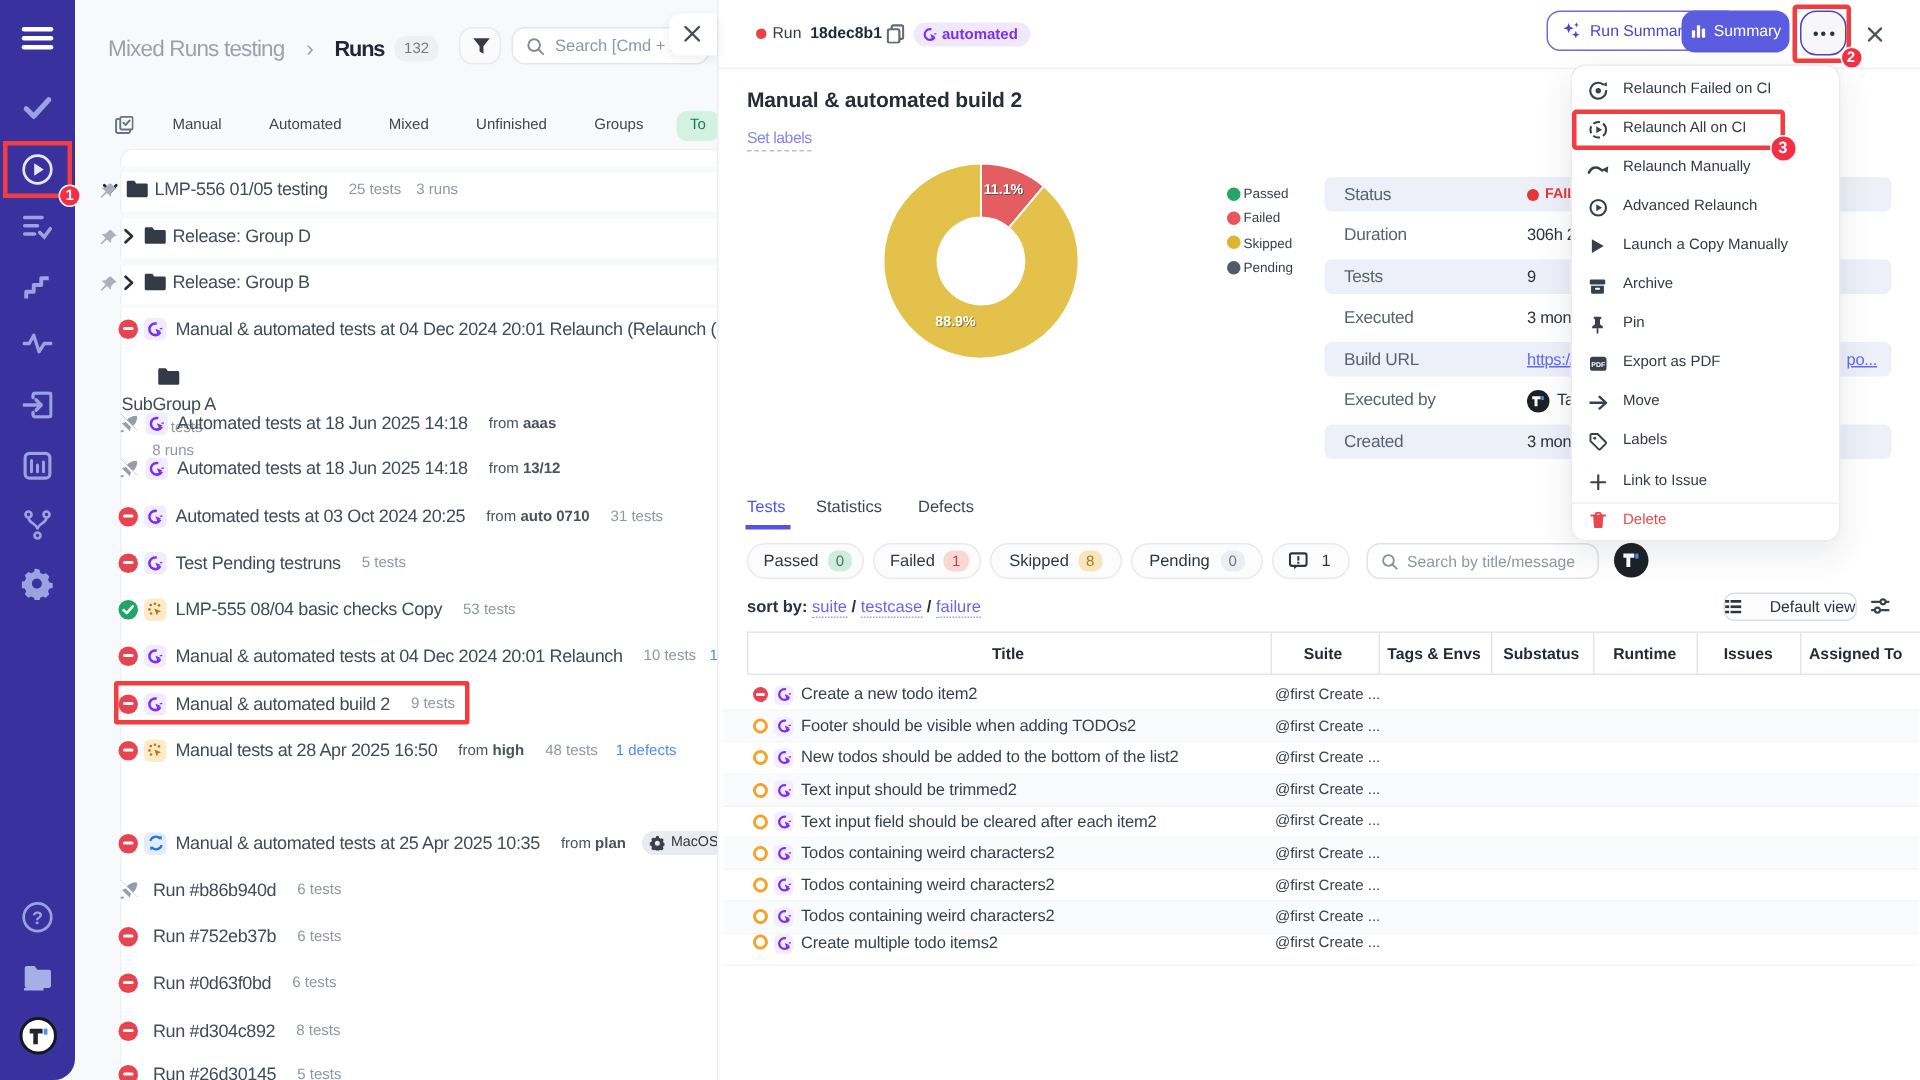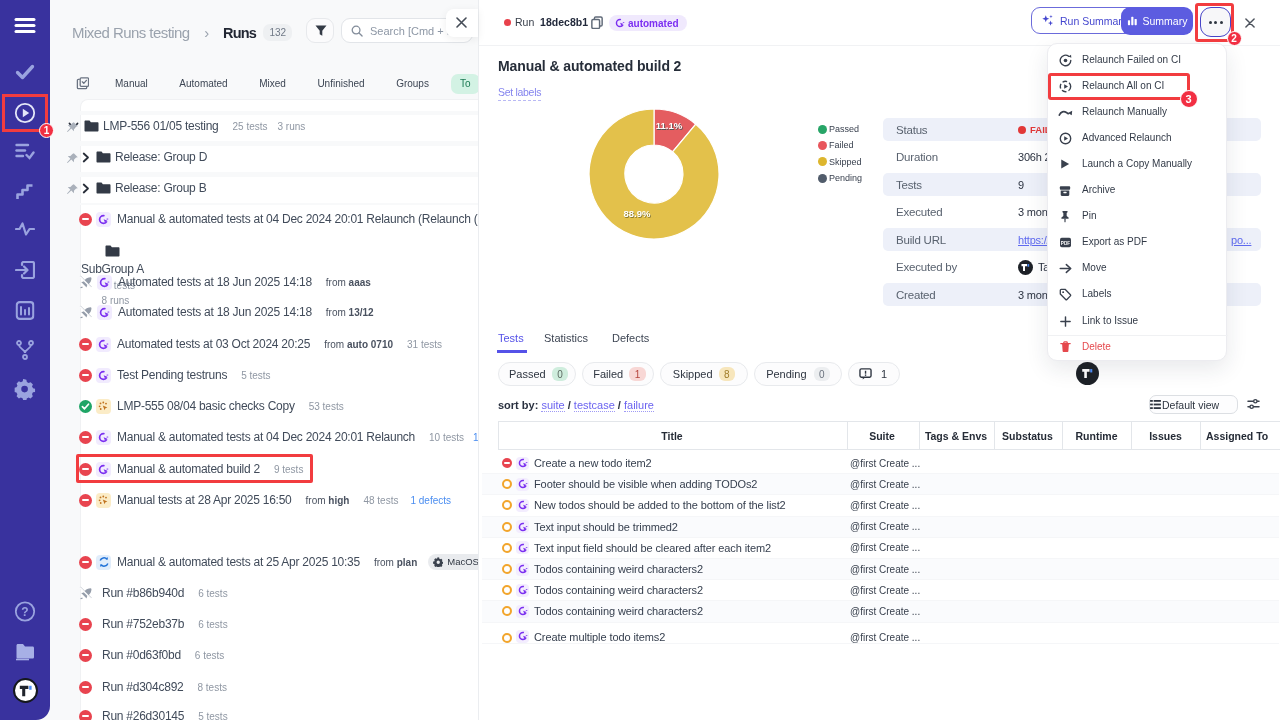--- a/index.html
+++ b/index.html
@@ -501,29 +501,36 @@
     <div style="height:24px; border:1px solid #e8eaed; background:#fcfcfd; border-radius:12px; display:flex; align-items:center; gap:9px; padding:0 12px 0 10px;">
         <svg width="13" height="12" viewBox="0 0 14 13">
           <rect x="1" y="1" width="12" height="9" rx="1.5" stroke="#2e3540" stroke-width="1.5" fill="none"></rect>
           <path d="M4 10v2.5L7 10" fill="#2e3540"></path>
           <rect x="6.3" y="3" width="1.5" height="3.2" fill="#2e3540"></rect>
           <rect x="6.3" y="7" width="1.5" height="1.5" fill="#2e3540"></rect>
         </svg>
         <span style="font-size:11px; color:#2e3540;">1</span>
       </div>
   </div>
+  <div class="abs" style="left:432px; top:362px; width:155px; height:24px; border:1px solid #dfe2e6; border-radius:9px; background:#fff;">
+    <svg width="11" height="11" viewBox="0 0 13 13" style="position:absolute;left:9px;top:6px;">
+        <circle cx="5.5" cy="5.5" r="4.2" stroke="#828c9a" stroke-width="1.4" fill="none"></circle>
+        <line x1="8.7" y1="8.7" x2="12" y2="12" stroke="#828c9a" stroke-width="1.4" stroke-linecap="round"></line>
+      </svg>
+    <div style="position:absolute; left:26px; top:6px; font-size:10.5px; color:#8d97a5; white-space:nowrap; overflow:hidden; width:124px;">Search by title/message</div>
+  </div>
   <div class="abs" style="left:597px; top:362px; width:23px; height:23px; border-radius:50%; background:#1d2127;">
       <svg width="17" height="17" viewBox="0 0 21 21" style="position:absolute;left:3px;top:3px">
         <path fill="#fff" d="M4 5h9v3.4H9.7V16H6.5V8.4H4z"></path>
         <rect x="13.8" y="5" width="2.6" height="4.2" fill="#4f8ef7"></rect>
       </svg>
     </div>
 
   <div class="abs" style="left:19px; top:399px; font-size:11px; color:#2a3140; font-weight:bold;">sort by: <span style="font-weight:normal; color:#6b63f0; border-bottom:1px dotted #9f9af5;">suite</span> / <span style="font-weight:normal; color:#6b63f0; border-bottom:1px dotted #9f9af5;">testcase</span> / <span style="font-weight:normal; color:#6b63f0; border-bottom:1px dotted #9f9af5;">failure</span></div>
-  <div class="abs" style="left:670px; top:395px; width:89px; height:19px; border:1px solid #dcdfe3; border-radius:7px; background:#fdfdfe; display:flex; align-items:center; justify-content:flex-start; gap:1px;">
+  <div class="abs" style="left:670px; top:395px; width:89px; height:19px; border:1px solid #dcdfe3; border-radius:7px; background:#fdfdfe; display:flex; align-items:center; justify-content:space-between; gap:14px;">
     <svg width="11" height="9" viewBox="0 0 12 10">
         <g fill="#2e3540">
           <rect x="0" y="0" width="3" height="2"></rect>
           <rect x="4" y="0" width="8" height="2"></rect>
           <rect x="0" y="4" width="3" height="2"></rect>
           <rect x="4" y="4" width="8" height="2"></rect>
           <rect x="0" y="8" width="3" height="2"></rect>
           <rect x="4" y="8" width="8" height="2"></rect>
         </g>
       </svg>
@@ -635,21 +642,21 @@
       <span style="width:10px;height:10px;border-radius:50%;border:2.8px solid #f2a52c;background:#fff;flex:none;"></span>
       <span style="width:13px;height:13px;border-radius:4px;background:#f3edfe;display:flex;align-items:center;justify-content:center;flex:none;margin-left:4px;">
         <svg width="10" height="10" viewBox="0 0 11 11">
           <circle cx="5.5" cy="5.5" r="3.9" stroke="#7b2ff0" stroke-width="1.7" fill="none" stroke-dasharray="17 4" stroke-dashoffset="-2"></circle>
           <path d="M5.6 5.2l3.8 1.5-1.6.7-.6 1.7z" fill="#7b2ff0"></path>
         </svg>
       </span>
       <span style="margin-left:5px; font-size:11px; color:#37404f; white-space:nowrap; letter-spacing:-0.1px;">Todos containing weird characters2</span>
       <span style="position:absolute; left:368px; font-size:10px; color:#39414e; white-space:nowrap;">@first Create ...</span>
     </div>
-  <div class="abs" style="left:3px; top:622.6000000000003px; width:797px; height:21.2px; background:#fff; border-bottom:1px solid #f5f6f8; display:flex; align-items:flex-end; padding-left:20px;">
+  <div class="abs" style="left:3px; top:622.6000000000003px; width:797px; height:21.2px; background:#fff; border-bottom:1px solid #f5f6f8; display:flex; align-items:flex-start; padding-left:20px;">
       <span style="width:10px;height:10px;border-radius:50%;border:2.8px solid #f2a52c;background:#fff;flex:none;"></span>
       <span style="width:13px;height:13px;border-radius:4px;background:#f3edfe;display:flex;align-items:center;justify-content:center;flex:none;margin-left:4px;">
         <svg width="10" height="10" viewBox="0 0 11 11">
           <circle cx="5.5" cy="5.5" r="3.9" stroke="#7b2ff0" stroke-width="1.7" fill="none" stroke-dasharray="17 4" stroke-dashoffset="-2"></circle>
           <path d="M5.6 5.2l3.8 1.5-1.6.7-.6 1.7z" fill="#7b2ff0"></path>
         </svg>
       </span>
       <span style="margin-left:5px; font-size:11px; color:#37404f; white-space:nowrap; letter-spacing:-0.1px;">Create multiple todo items2</span>
       <span style="position:absolute; left:368px; font-size:10px; color:#39414e; white-space:nowrap;">@first Create ...</span>
     </div>

